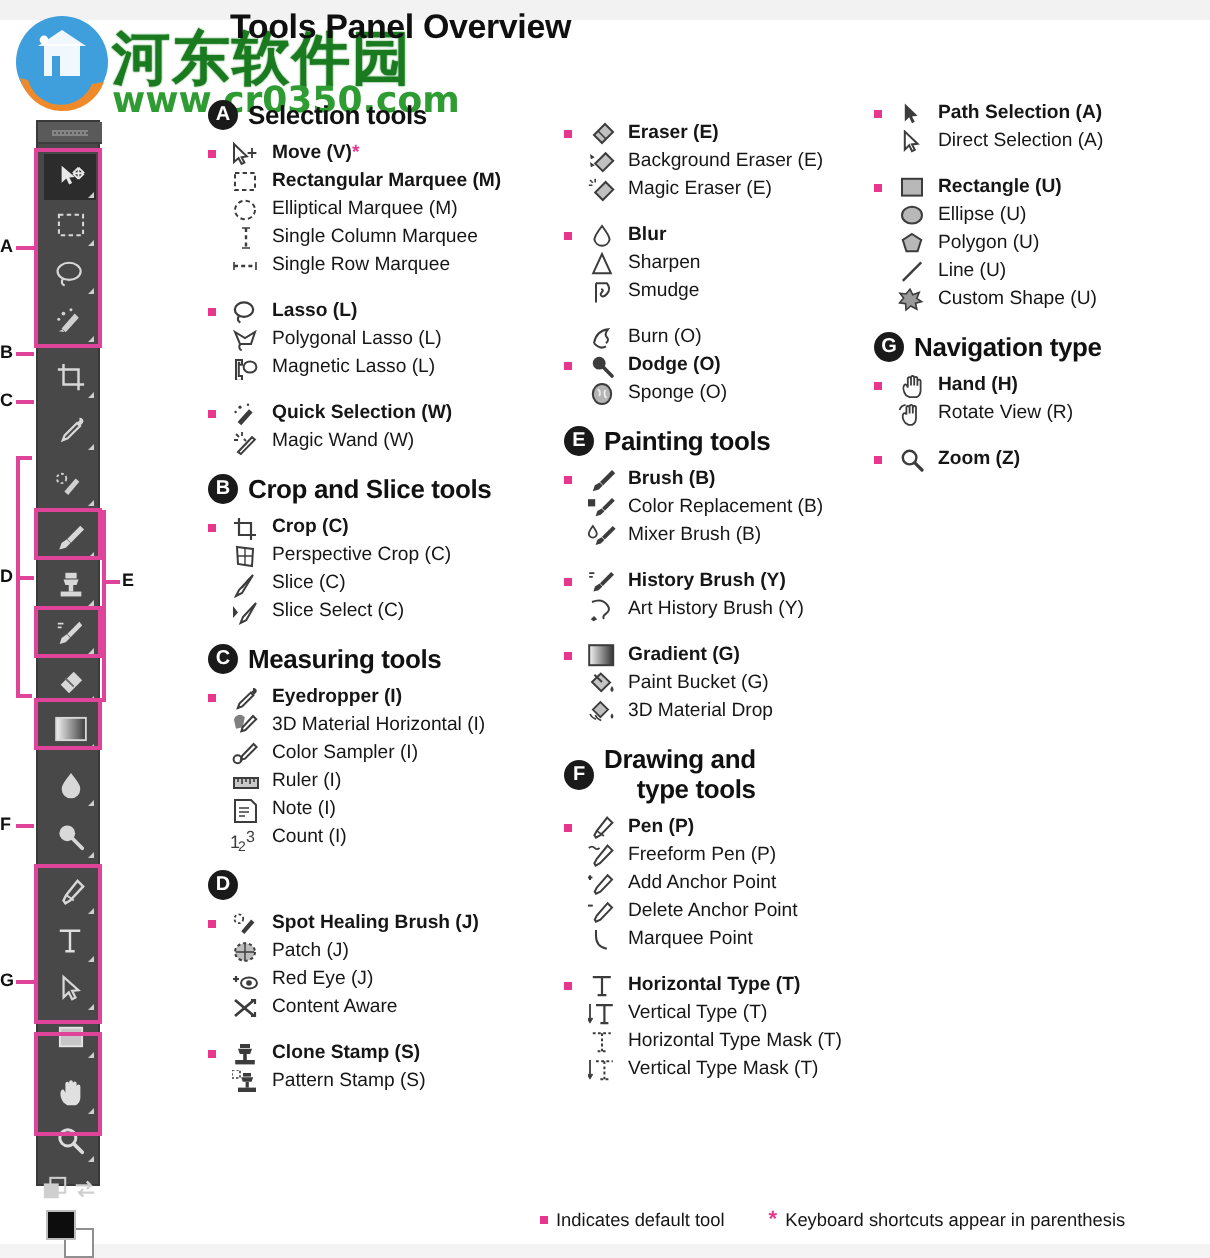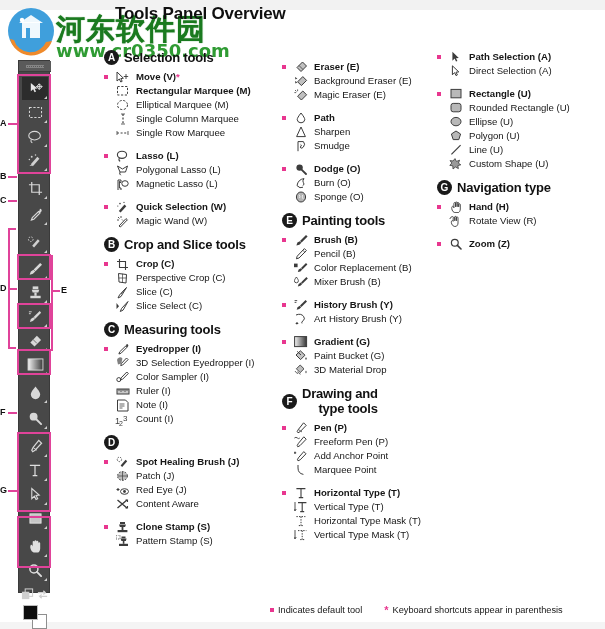--- a/index.html
+++ b/index.html
@@ -558,21 +558,21 @@
           <span class="lbl b">Eyedropper (I)</span>
         </div>
         <div class="row">
           <span class="dot blank"></span>
           <span class="ico">
             <svg width="14" height="13" viewBox="0 0 14 13">
               <path d="M1 3 a3 3 0 0 1 5.4 -1.4 l-1 5 L2 7.4z" fill="#3c3c3c" opacity=".65"></path>
               <path d="M10.5 1 l1.6 1.6 l-5.4 5.4 l-2 .6 l.6 -2z" fill="none" stroke="#3c3c3c" stroke-width="1"></path>
             </svg>
           </span>
-          <span class="lbl">3D Selection Eyedropper (I)</span>
+          <span class="lbl">3D Material Horizontal (I)</span>
         </div>
         <div class="row">
           <span class="dot blank"></span>
           <span class="ico">
             <svg width="14" height="13" viewBox="0 0 14 13">
               <circle cx="2.8" cy="8.6" r="2" fill="none" stroke="#3c3c3c" stroke-width="1"></circle>
               <path d="M10.8 1 l1.5 1.5 l-5.8 5.8 l-2 .6 l.6 -2z" fill="none" stroke="#3c3c3c" stroke-width="1"></path>
             </svg>
           </span>
           <span class="lbl">Color Sampler (I)</span>
@@ -718,21 +718,21 @@
         </div>
       </div>
       <div class="group">
         <div class="row">
           <span class="dot"></span>
           <span class="ico">
             <svg width="12" height="12" viewBox="0 0 12 12">
               <path d="M6 1 C8.6 4.4 9.8 6.2 9.8 7.8 A3.9 3.9 0 0 1 2.2 7.8 C2.2 6.2 3.4 4.4 6 1z" fill="none" stroke="#3c3c3c" stroke-width="1"></path>
             </svg>
           </span>
-          <span class="lbl b">Path</span>
+          <span class="lbl b">Blur</span>
         </div>
         <div class="row">
           <span class="dot blank"></span>
           <span class="ico">
             <svg width="12" height="12" viewBox="0 0 12 12">
               <path d="M6 1 L10.4 10.6 H1.6z" fill="none" stroke="#3c3c3c" stroke-width="1"></path>
             </svg>
           </span>
           <span class="lbl">Sharpen</span>
         </div>
@@ -742,38 +742,38 @@
             <svg width="12" height="12" viewBox="0 0 12 12">
               <path d="M3 1.6 h5.4 q2.4 2.6 0 5.4 q-1.6 1.8 -2.6 1 q-1 -.8 .2 -2 q1 -1 -.4 -1.6" fill="none" stroke="#3c3c3c" stroke-width="1"></path>
               <path d="M3 1.6 v9.6" stroke="#3c3c3c" stroke-width="1"></path>
             </svg>
           </span>
           <span class="lbl">Smudge</span>
         </div>
       </div>
       <div class="group">
         <div class="row">
+          <span class="dot blank"></span>
+          <span class="ico">
+            <svg width="12" height="12" viewBox="0 0 12 12">
+              <path d="M2 8.6 q1 -6.2 7 -7 q-2 2.6 -.6 4 q1.4 1.4 -.4 3" fill="none" stroke="#3c3c3c" stroke-width="1"></path>
+              <path d="M2 8.6 q3 3.4 6 1.6" fill="none" stroke="#3c3c3c" stroke-width="1"></path>
+            </svg>
+          </span>
+          <span class="lbl">Burn (O)</span>
+        </div>
+        <div class="row">
           <span class="dot"></span>
           <span class="ico">
             <svg width="12" height="12" viewBox="0 0 12 12">
               <circle cx="4.6" cy="4.6" r="3.2" fill="#3c3c3c"></circle>
               <path d="M6.8 6.8 L11 11" stroke="#3c3c3c" stroke-width="1.8" stroke-linecap="round"></path>
             </svg>
           </span>
           <span class="lbl b">Dodge (O)</span>
-        </div>
-        <div class="row">
-          <span class="dot blank"></span>
-          <span class="ico">
-            <svg width="12" height="12" viewBox="0 0 12 12">
-              <path d="M2 8.6 q1 -6.2 7 -7 q-2 2.6 -.6 4 q1.4 1.4 -.4 3" fill="none" stroke="#3c3c3c" stroke-width="1"></path>
-              <path d="M2 8.6 q3 3.4 6 1.6" fill="none" stroke="#3c3c3c" stroke-width="1"></path>
-            </svg>
-          </span>
-          <span class="lbl">Burn (O)</span>
         </div>
         <div class="row">
           <span class="dot blank"></span>
           <span class="ico">
             <svg width="12" height="12" viewBox="0 0 12 12">
               <ellipse cx="6" cy="6" rx="4.6" ry="5" fill="#b4b4b4" stroke="#3c3c3c" stroke-width="1"></ellipse>
               <path d="M4 3.6 q1.6 1.4 .6 3.4 M7.6 4 q-1 2.2 .6 4" stroke="#eee" stroke-width=".9" fill="none"></path>
             </svg>
           </span>
           <span class="lbl">Sponge (O)</span>
@@ -786,30 +786,20 @@
       <div class="group">
         <div class="row">
           <span class="dot"></span>
           <span class="ico">
             <svg width="14" height="12" viewBox="0 0 14 12">
               <path d="M12 1 L6 7 l1.6 1.6 L13.6 2.6z" fill="#3c3c3c"></path>
               <path d="M5.8 7.2 l1.6 1.6 l-2 2 l-3 .8 l1 -3z" fill="#3c3c3c"></path>
             </svg>
           </span>
           <span class="lbl b">Brush (B)</span>
-        </div>
-        <div class="row">
-          <span class="dot blank"></span>
-          <span class="ico">
-            <svg width="13" height="12" viewBox="0 0 13 12">
-              <path d="M10.4 .6 l2 2 l-7.4 7.4 l-2.6 .8 l.8 -2.6z" fill="none" stroke="#3c3c3c" stroke-width="1"></path>
-              <path d="M8.8 2.2 l2 2" stroke="#3c3c3c" stroke-width=".8"></path>
-            </svg>
-          </span>
-          <span class="lbl">Pencil (B)</span>
         </div>
         <div class="row">
           <span class="dot blank"></span>
           <span class="ico">
             <svg width="14" height="12" viewBox="0 0 14 12">
               <rect x="0" y="1.6" width="3.6" height="3.6" fill="#3c3c3c"></rect>
               <path d="M12 1 L7 6 l1.4 1.4 L13.4 2.4z" fill="#3c3c3c"></path>
               <path d="M6.8 6.2 l1.4 1.4 l-1.8 1.8 l-2.6 .7 l.9 -2.6z" fill="#3c3c3c"></path>
             </svg>
           </span>
@@ -920,20 +910,30 @@
             <svg width="13" height="12" viewBox="0 0 13 12">
               <path d="M9.8 1.6 L12 3.8 L6.2 9.8 L4 10.8 L3.4 9.8 L4.4 7.8z" fill="none" stroke="#3c3c3c" stroke-width="1"></path>
               <path d="M1 1.6 v2.4 M-.2 2.8 h2.4" stroke="#3c3c3c" stroke-width="1"></path>
             </svg>
           </span>
           <span class="lbl">Add Anchor Point</span>
         </div>
         <div class="row">
           <span class="dot blank"></span>
           <span class="ico">
+            <svg width="13" height="12" viewBox="0 0 13 12">
+              <path d="M9.8 1.6 L12 3.8 L6.2 9.8 L4 10.8 L3.4 9.8 L4.4 7.8z" fill="none" stroke="#3c3c3c" stroke-width="1"></path>
+              <path d="M-.2 2.8 h2.6" stroke="#3c3c3c" stroke-width="1"></path>
+            </svg>
+          </span>
+          <span class="lbl">Delete Anchor Point</span>
+        </div>
+        <div class="row">
+          <span class="dot blank"></span>
+          <span class="ico">
             <svg width="12" height="12" viewBox="0 0 12 12">
               <path d="M3 1 L3 4 q0 5.4 5.4 6.4" fill="none" stroke="#3c3c3c" stroke-width="1"></path>
             </svg>
           </span>
           <span class="lbl">Marquee Point</span>
         </div>
       </div>
       <div class="group">
         <div class="row">
           <span class="dot"></span>
@@ -998,29 +998,20 @@
       </div>
       <div class="group">
         <div class="row">
           <span class="dot"></span>
           <span class="ico">
             <svg width="12" height="12" viewBox="0 0 12 12">
               <rect x="1" y="1.4" width="10" height="8.4" fill="#b8b8b8" stroke="#3c3c3c" stroke-width="1"></rect>
             </svg>
           </span>
           <span class="lbl b">Rectangle (U)</span>
-        </div>
-        <div class="row">
-          <span class="dot blank"></span>
-          <span class="ico">
-            <svg width="12" height="12" viewBox="0 0 12 12">
-              <rect x="1" y="1.4" width="10" height="8.4" rx="2.2" fill="#b8b8b8" stroke="#3c3c3c" stroke-width="1"></rect>
-            </svg>
-          </span>
-          <span class="lbl">Rounded Rectangle (U)</span>
         </div>
         <div class="row">
           <span class="dot blank"></span>
           <span class="ico">
             <svg width="12" height="12" viewBox="0 0 12 12">
               <ellipse cx="6" cy="5.6" rx="5" ry="4.2" fill="#b8b8b8" stroke="#3c3c3c" stroke-width="1"></ellipse>
             </svg>
           </span>
           <span class="lbl">Ellipse (U)</span>
         </div>

